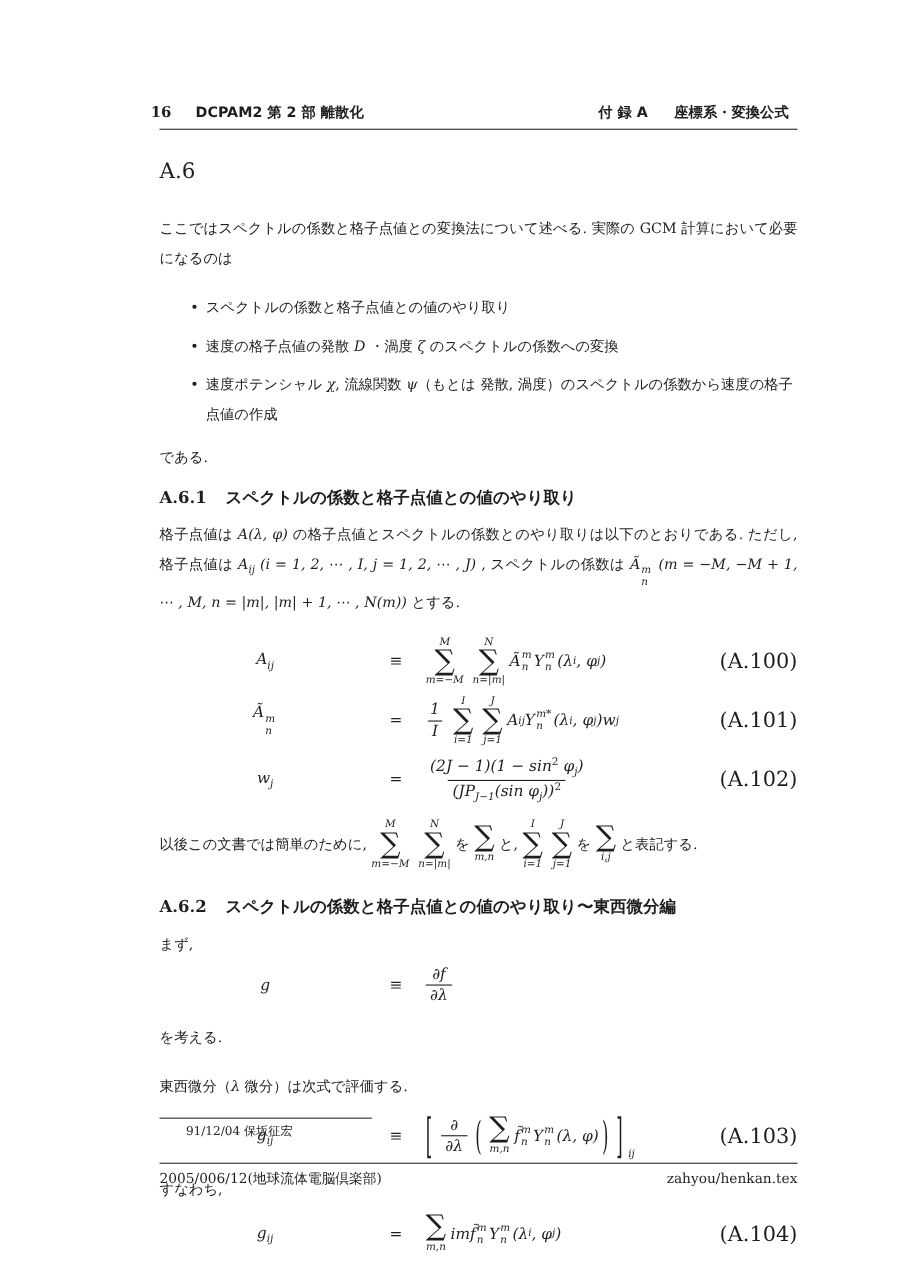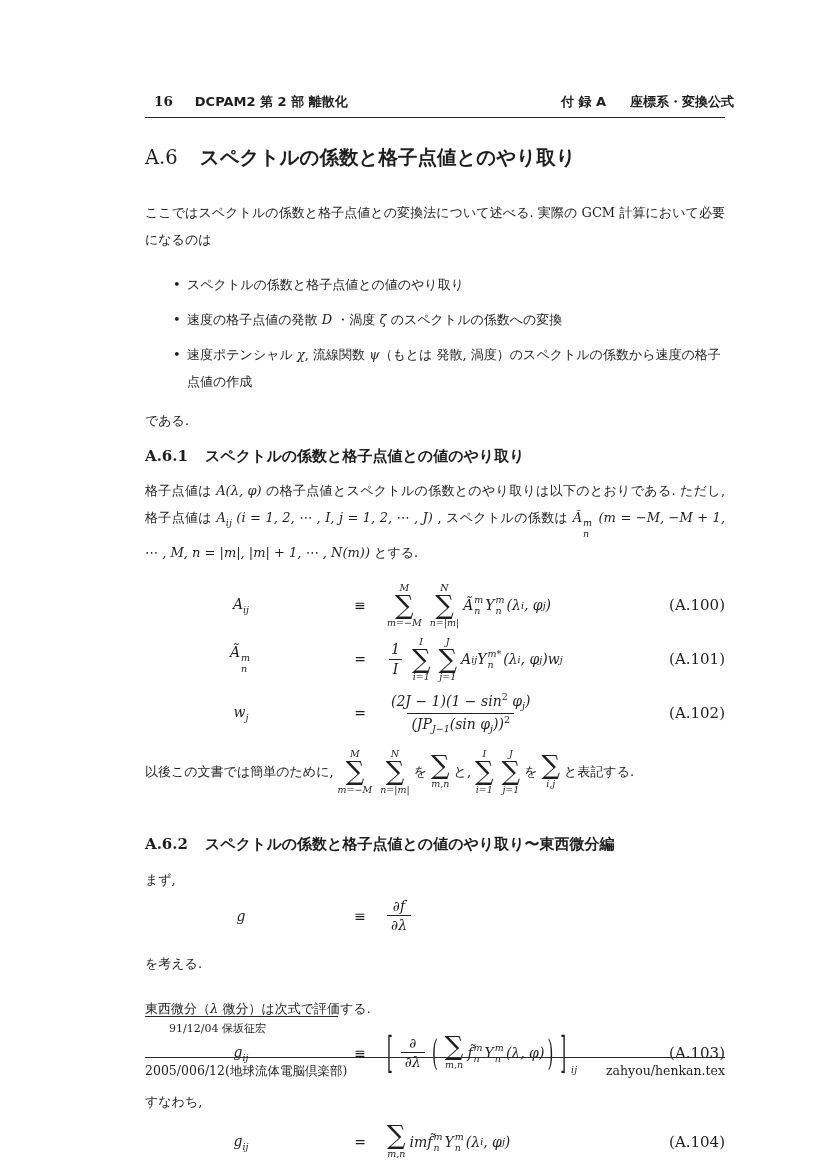--- a/index.html
+++ b/index.html
@@ -2,21 +2,21 @@
 <html><head>
 <meta charset="utf-8">
 <style>
   * { margin:0; padding:0; box-sizing:border-box; }
   html,body { background:#ffffff; }
   .page {
     position:relative; width:826px; height:1169px; background:#ffffff;
     font-family:"DejaVu Serif","DejaVu Sans",serif; color:#1e1e1e; overflow:hidden;
   }
   
-  .pagehead { position:absolute; left:154px; top:93px; width:580px;
+  .pagehead { position:absolute; left:137px; top:93px; width:580px;
     display:flex; align-items:baseline; font-weight:bold; font-size:13.5px; }
   .pagehead .pnum { font-family:"DejaVu Serif",serif; }
   .pagehead .ltitle { margin-left:22px; font-family:"DejaVu Sans","DejaVu Serif",sans-serif; font-size:13px; }
   .pagehead .rgroup { margin-left:auto; display:flex; gap:24px; font-family:"DejaVu Sans","DejaVu Serif",sans-serif; font-size:13px; }
   .rule { position:absolute; left:145px; width:580px; border-top:1px solid #2a2a2a; }
   .headrule { top:117px; }
   .footrule { top:1057px; }
   .fnrule { top:1016px; width:193px !important; }
 
   
@@ -45,21 +45,21 @@
         margin:0 2px 0 1px; vertical-align:-4px; }
 
   
   .eqblock { margin-top:12px; }
   .eq { position:relative; display:grid; grid-template-columns:192px 46px 1fr;
         align-items:center; min-height:54px; font-size:14px; }
   .eq .lhs { text-align:center; white-space:nowrap; }
   .eq .rel { text-align:center; }
   .eq .rhs { display:flex; align-items:center; white-space:nowrap; }
   .eq .tag { position:absolute; right:0; top:50%; transform:translateY(-50%);
-             font-size:15px; font-style:normal; }
+             font-size:19px; font-style:normal; }
 
   .bsum { display:inline-flex; flex-direction:column; align-items:center; margin:0 4px; }
   .bsum .lim { font-size:9.5px; font-style:italic; line-height:1.2; white-space:nowrap; }
   .bsum .sig { font-size:26px; line-height:0.8; padding:1px 0 2px; }
 
   .frac { display:inline-flex; flex-direction:column; align-items:center; margin:0 4px; }
   .frac .fn, .frac .fd { line-height:1.35; padding:0 4px; white-space:nowrap; }
   .frac .fd { border-top:1px solid #222; }
 
   .bd { display:inline-block; font-size:15px; transform:scaleY(2.35);
@@ -86,21 +86,20 @@
       <span>付 録 A</span>
       <span>座標系・変換公式</span>
     </span>
   </div>
   <div class="rule headrule"></div>
 
   <div class="main">
 
     <h1 class="sec">
       <span class="no">A.6</span>
-      <span class="ti">スペクトルの係数と格子点値とのやり取り</span>
     </h1>
 
     <p class="body" style="margin-top:28px">ここではスペクトルの係数と格子点値との変換法について述べる. 実際の GCM 計算において必要になるのは</p>
 
     <div class="bullets">
       <div class="bullet">
         <span class="bmark">•</span>
         <span class="btext">スペクトルの係数と格子点値との値のやり取り</span>
       </div>
       <div class="bullet">
@@ -242,21 +241,21 @@
           <span class="lim">j=1</span>
         </span>
       <span> を </span>
       <span class="bsum">
           <span class="sig">∑</span>
           <span class="lim">i,j</span>
         </span>
       <span> と表記する.</span>
     </div>
 
-    <h2 class="sec" style="margin-top:40px">
+    <h2 class="sec" style="margin-top:24px">
       <span class="no">A.6.2</span>
       <span class="ti">スペクトルの係数と格子点値との値のやり取り〜東西微分編</span>
     </h2>
 
     <p class="body" style="margin-top:12px">まず,</p>
 
     <div class="eq" style="min-height:46px">
       <span class="lhs mi">g</span>
       <span class="rel">≡</span>
       <span class="rhs">

